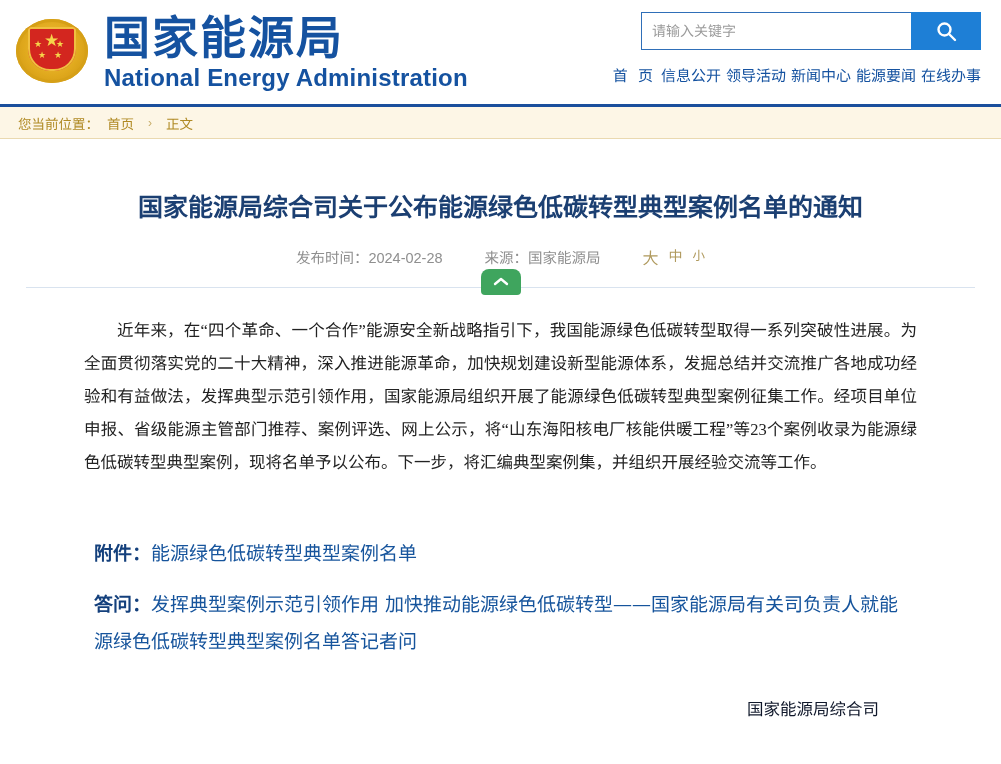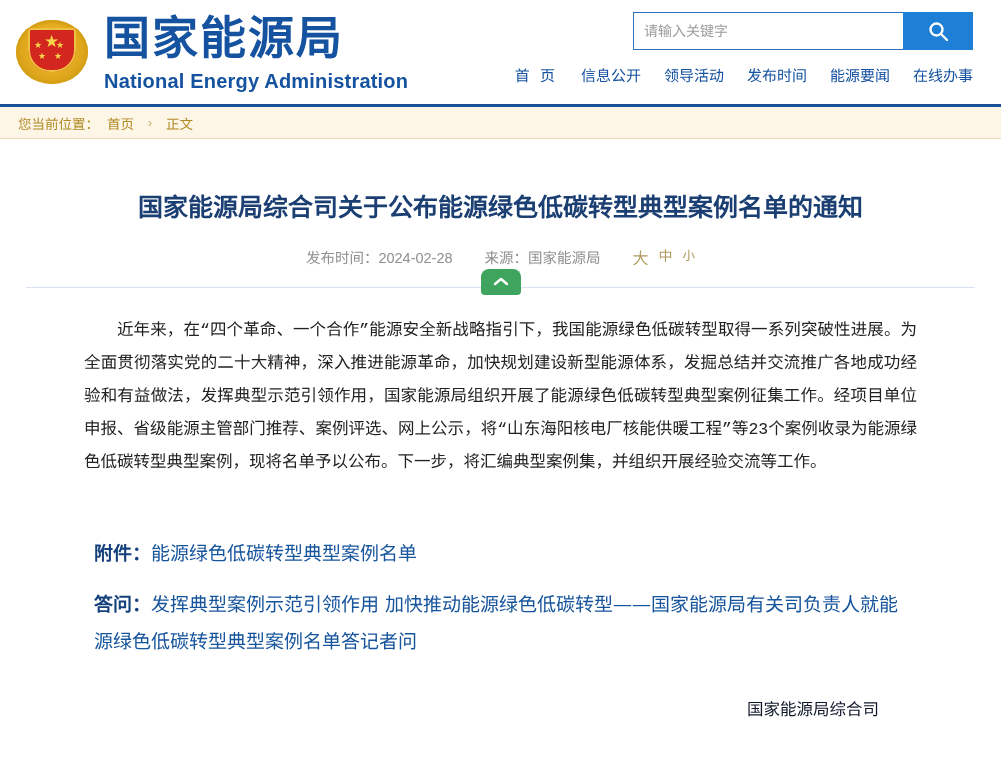--- a/index.html
+++ b/index.html
@@ -69,31 +69,31 @@
   .brand-text { margin-left: 14px; padding-top: 4px; }
   .brand-cn {
     font-family: "DejaVu Sans", sans-serif;
     font-size: 46px;
     font-weight: bold;
     color: #1552a0;
     letter-spacing: 2px;
     line-height: 1.05;
   }
   .brand-en {
-    font-size: 20px;
+    font-size: 24px;
     font-weight: bold;
     color: #1552a0;
     letter-spacing: 0.2px;
-    margin-top: 8px;
+    margin-top: 2px;
   }
 
   
   .header-right {
     position: absolute;
-    right: 28px;
+    right: 20px;
     top: 12px;
     width: 430px;
   }
   .search-row {
     display: flex;
     align-items: stretch;
     justify-content: flex-end;
   }
   .search-input {
     width: 270px;
@@ -116,21 +116,21 @@
     display: flex;
     align-items: center;
     justify-content: center;
   }
   .search-btn svg { display: block; }
 
   .nav {
     margin-top: 14px;
     display: flex;
     justify-content: flex-end;
-    gap: 23px;
+    gap: 5px;
     font-size: 15px;
   }
   .nav a {
     color: #1552a0;
     text-decoration: none;
     white-space: nowrap;
   }
   .nav a.first { letter-spacing: 3px; }
 
   
@@ -158,21 +158,21 @@
     font-size: 25px;
     font-weight: bold;
     color: #1b3f72;
     padding: 34px 30px 0;
     line-height: 1.4;
   }
   .meta {
     display: flex;
     justify-content: center;
     align-items: center;
-    gap: 32px;
+    gap: 42px;
     margin-top: 20px;
     font-size: 14.5px;
     color: #8f8f8f;
   }
   .meta .sizes { display: flex; gap: 10px; color: #b09a5e; }
   .meta .sizes span { cursor: pointer; }
   .meta .sizes .big { font-size: 16px; }
   .meta .sizes .mid { font-size: 14px; }
   .meta .sizes .small { font-size: 12.5px; }
 
@@ -193,21 +193,21 @@
     border-radius: 8px 8px 4px 4px;
     display: flex;
     align-items: center;
     justify-content: center;
     cursor: pointer;
   }
   .up-btn svg { display: block; }
 
   .body-text {
     margin: 26px 58px 0 58px;
-    font-family: Liberation Mono, monospace;
+    font-family: Liberation Serif, serif;
     font-size: 16.5px;
     line-height: 2.0;
     color: #222;
     text-align: justify;
     text-indent: 2em;
   }
   .attach-block { margin: 56px 68px 0 68px; }
   .attach-row {
     font-family: "DejaVu Serif", "Liberation Serif", serif;
     font-size: 19px;
@@ -258,21 +258,21 @@
               <circle cx="10.5" cy="10.5" r="6"></circle>
               <line x1="15" y1="15" x2="21" y2="21" stroke-linecap="round"></line>
             </svg>
           </span>
         </button>
       </div>
       <div class="nav">
         <a href="#" class="first">首 页</a>
         <a href="#">信息公开</a>
         <a href="#">领导活动</a>
-        <a href="#">发布时间</a>
+        <a href="#">新闻中心</a>
         <a href="#">能源要闻</a>
         <a href="#">在线办事</a>
       </div>
     </div>
   </div>
 
   <div class="crumb-bar">
     <span class="label">您当前位置：</span>
     <a href="#">首页</a>
     <span class="crumb-sep">›</span>

